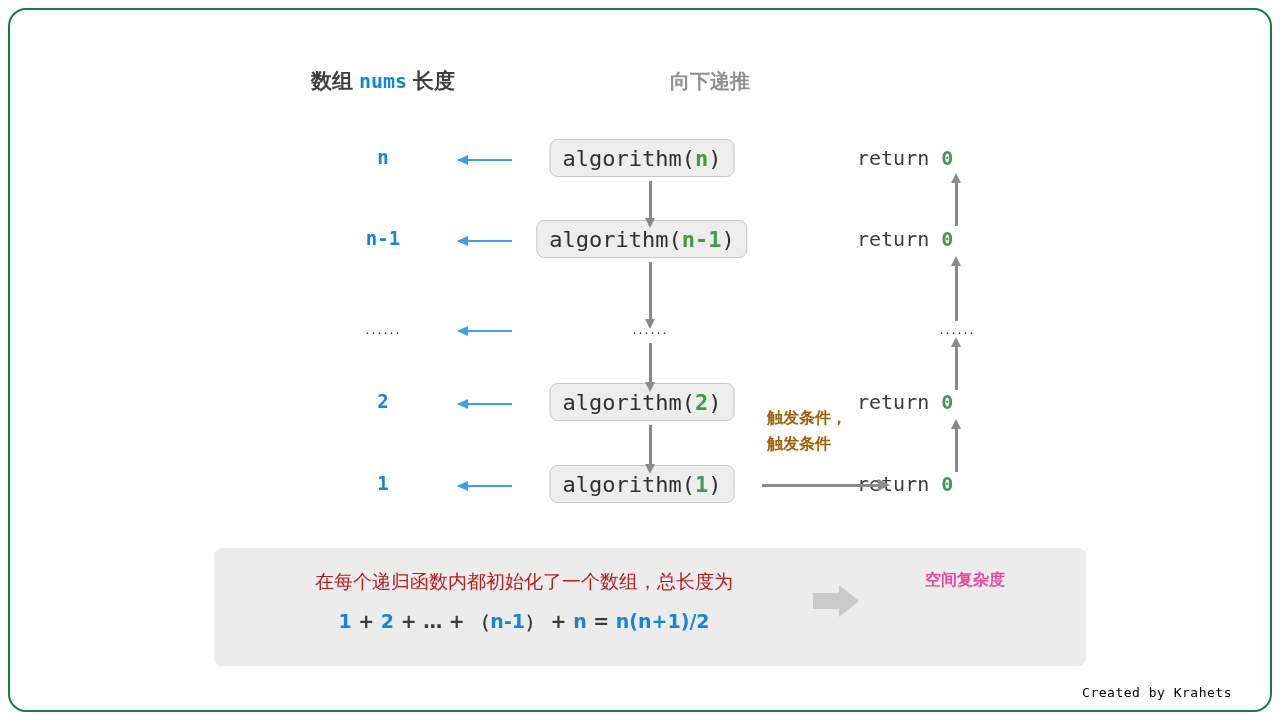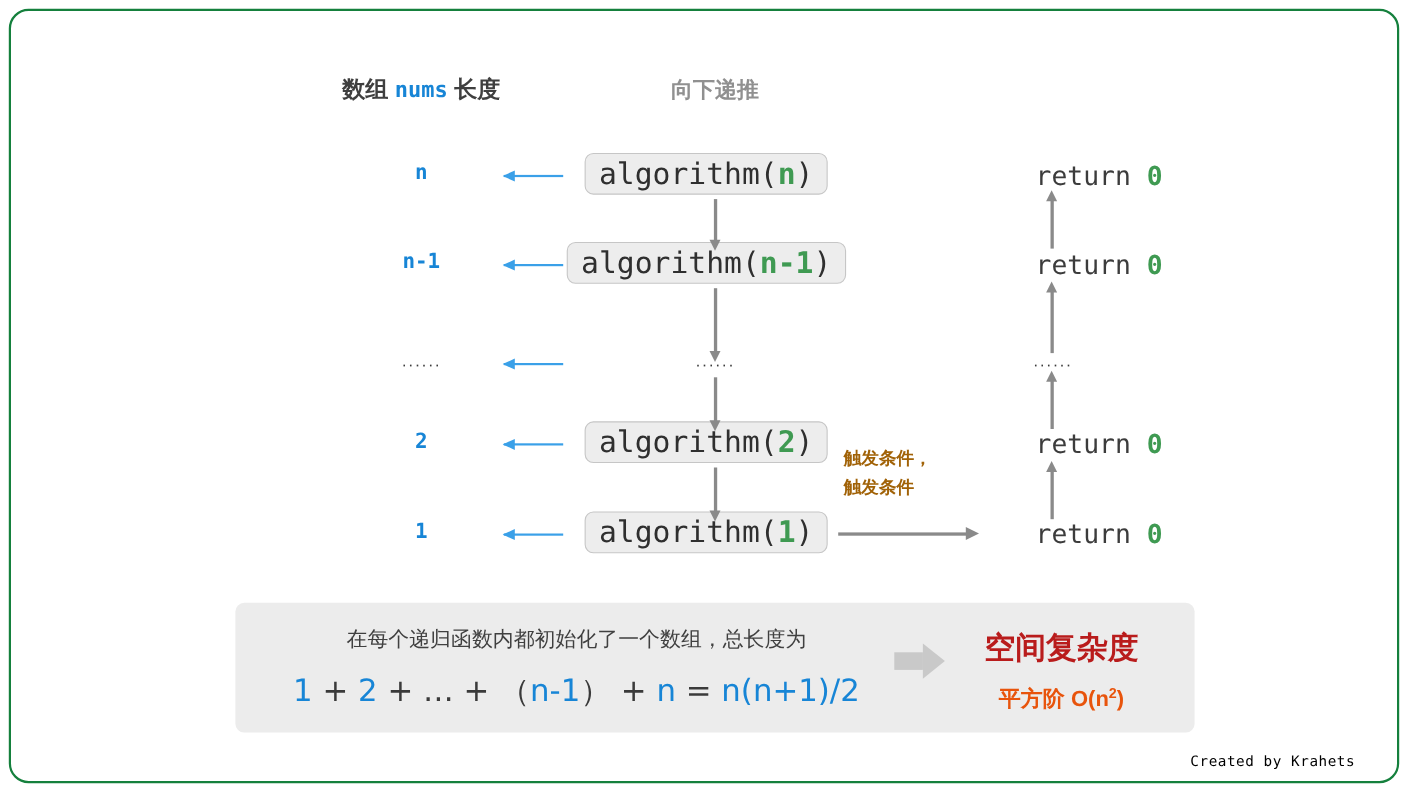--- a/index.html
+++ b/index.html
@@ -12,21 +12,21 @@
   .frame{
     position:absolute;left:8px;top:8px;width:1264px;height:704px;
     background:#ffffff;border:2px solid #15803d;border-radius:18px;
     box-sizing:border-box;
   }
 
   
   .hdr{position:absolute;font-weight:bold;white-space:nowrap;}
   .hdr-arr{left:240px;top:57px;width:266px;text-align:center;font-size:21px;color:#3f3f3f;}
   .hdr-arr .kw{color:#1785d6;font-family:"DejaVu Sans Mono","Liberation Mono",monospace;font-size:20px;}
-  .hdr-down{left:540px;top:58px;width:200px;text-align:center;font-size:20px;color:#909090;font-family:Liberation Serif, serif;}
+  .hdr-down{left:540px;top:58px;width:200px;text-align:right;font-size:20px;color:#909090;font-family:Liberation Serif, serif;}
   .hdr-up{left:847px;top:58px;width:200px;text-align:center;font-size:20px;color:#909090;}
 
   
   .row{position:absolute;left:0;width:1264px;height:0;}
 
   .lenlbl{
     position:absolute;width:120px;text-align:center;left:313px;top:-14px;
     font-family:"DejaVu Sans Mono","Liberation Mono",monospace;
     font-weight:bold;font-size:19px;color:#1785d6;white-space:nowrap;
   }
@@ -46,28 +46,28 @@
     border-right:11px solid #3aa0e8;
   }
 
   
   .abox{
     position:absolute;left:50%;transform:translateX(-50%);
     top:-21px;height:38px;line-height:38px;
     background:#ededed;border:1px solid #c6c6c6;border-radius:8px;
     padding:0 12px;white-space:nowrap;
     font-family:"DejaVu Sans Mono","Liberation Mono",monospace;
-    font-size:27px;color:#2f2f2f;box-sizing:border-box;
+    font-size:22px;color:#2f2f2f;box-sizing:border-box;
   }
   .abox .arg{color:#3f9a52;font-weight:bold;}
 
   .ret{
-    position:absolute;left:847px;width:200px;text-align:right;top:-14px;
-    font-family:"DejaVu Sans Mono","Liberation Mono",monospace;
-    font-size:24px;color:#3c3c3c;white-space:nowrap;
+    position:absolute;left:847px;width:200px;text-align:left;top:-14px;
+    font-family:"DejaVu Sans Mono","Liberation Mono",monospace;
+    font-size:20px;color:#3c3c3c;white-space:nowrap;
   }
   .ret .zero{color:#3f9a52;font-weight:bold;}
 
   
   .vline{position:absolute;width:3px;background:#8a8a8a;}
   .vline.down:after{
     content:"";position:absolute;left:-4px;bottom:-9px;
     border-left:5.5px solid transparent;border-right:5.5px solid transparent;
     border-top:10px solid #8a8a8a;
   }
@@ -92,36 +92,36 @@
     position:absolute;left:757px;top:395px;width:120px;
     font-size:16px;font-weight:bold;color:#a16207;line-height:1.6;
   }
 
   
   .summary{
     position:absolute;left:204px;top:538px;width:872px;height:118px;
     background:#ececec;border-radius:8px;box-sizing:border-box;
   }
   .sum-left{position:absolute;left:30px;top:20px;width:560px;text-align:center;}
-  .sum-text{font-size:19px;color:#404040;line-height:1.5;white-space:nowrap;}
+  .sum-text{font-size:19px;color:#b91c1c;line-height:1.5;white-space:nowrap;}
   .sum-formula{
-    margin-top:12px;font-size:28px;font-weight:normal;color:#3a3a3a;
+    margin-top:12px;font-size:19px;font-weight:bold;color:#3a3a3a;
     font-family:"DejaVu Sans","Liberation Sans",sans-serif;white-space:nowrap;
   }
   .sum-formula .b{color:#1785d6;}
   .blockarrow{
     position:absolute;left:803px;top:583px;width:26px;height:16px;background:#c9c9c9;
   }
   .blockarrow:after{
     content:"";position:absolute;left:26px;top:-8px;
     border-top:16px solid transparent;border-bottom:16px solid transparent;
     border-left:20px solid #c9c9c9;
   }
   .sum-right{position:absolute;left:855px;top:560px;width:200px;text-align:center;}
-  .sum-title{font-size:28px;font-weight:bold;color:#b91c1c;white-space:nowrap;}
+  .sum-title{font-size:16px;font-weight:bold;color:#ec4899;white-space:nowrap;}
   .sum-cx{margin-top:14px;font-size:20px;font-weight:bold;color:#e8540c;white-space:nowrap;}
   .sum-cx sup{font-size:13px;}
 
   .credit{
     position:absolute;right:38px;top:675px;
     font-family:"DejaVu Sans Mono","Liberation Mono",monospace;
     font-size:13px;color:#000000;letter-spacing:.5px;white-space:nowrap;
   }
 </style>
 </head>
@@ -210,20 +210,16 @@
 
   <div class="summary">
     <div class="sum-left">
       <div class="sum-text">在每个递归函数内都初始化了一个数组，总长度为</div>
       <div class="sum-formula" id="formula"><span class="b">1</span><span> + </span><span class="b">2</span><span> + </span><span>…</span><span> + </span><span>（</span><span class="b">n-1</span><span>）</span><span> + </span><span class="b">n</span><span> = </span><span class="b">n(n+1)/2</span></div>
     </div>
   </div>
   <div class="blockarrow"></div>
   <div class="sum-right">
     <div class="sum-title">空间复杂度</div>
-    <div class="sum-cx">
-      <span>平方阶</span>
-      <span><span>O(n</span><sup>2</sup><span>)</span></span>
-    </div>
   </div>
 
   <div class="credit">Created by Krahets</div>
 </div>
 
 </body></html>

